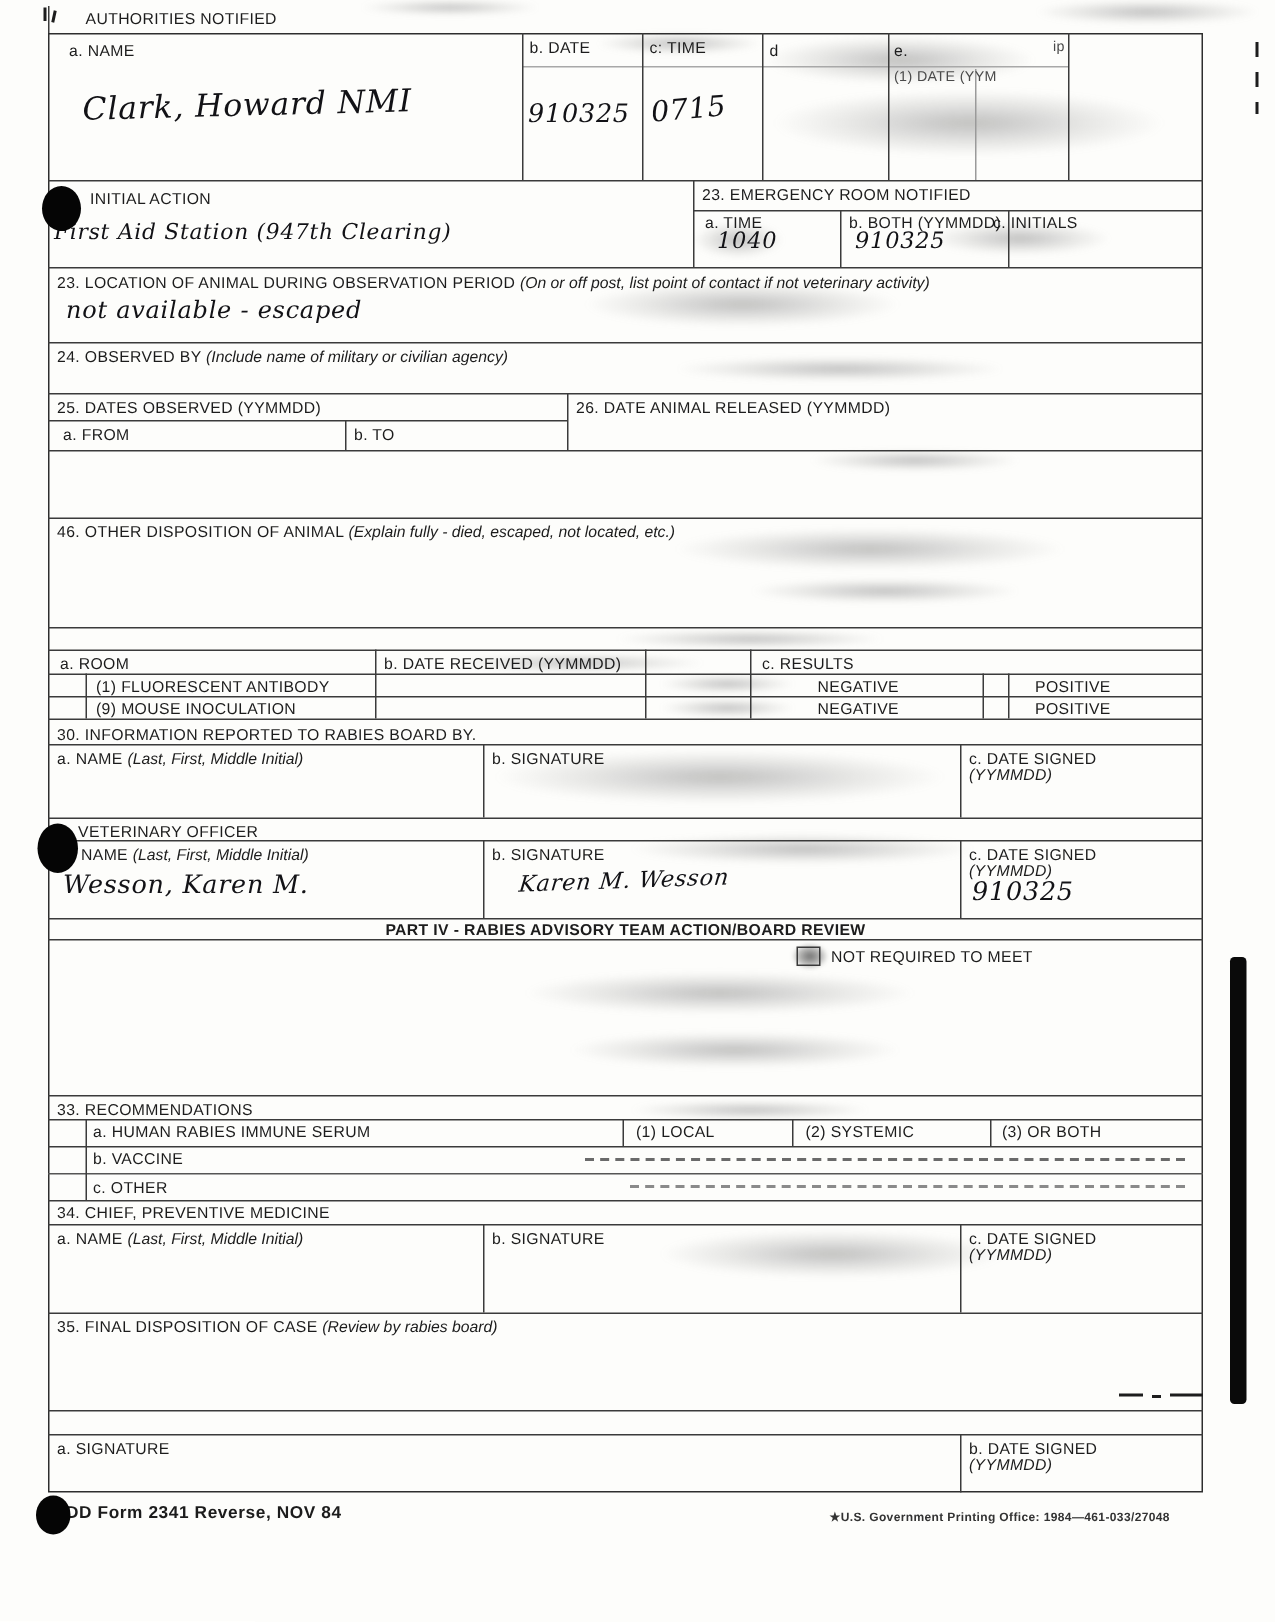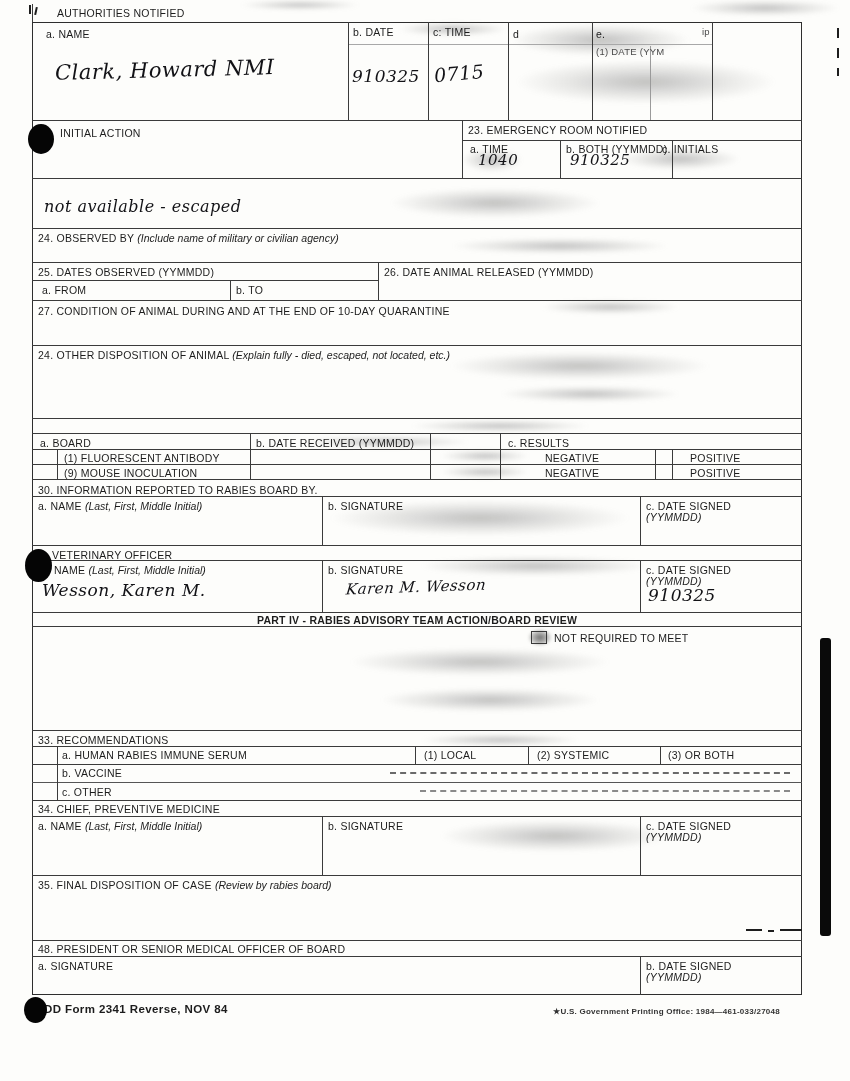--- a/index.html
+++ b/index.html
@@ -139,47 +139,51 @@
 
   <div class="hw" style="left:55px;top:58px;font-size:21px;transform:rotate(-1.5deg)">Clark, Howard  NMI</div>
   <div class="hw" style="left:352px;top:66px;font-size:17px">910325</div>
   <div class="hw" style="left:434px;top:62px;font-size:19px;transform:rotate(-5deg)">0715</div>
 
   <div class="dash" style="left:837px;top:28px;width:2px;height:10px"></div>
   <div class="dash" style="left:837px;top:48px;width:2px;height:10px"></div>
   <div class="dash" style="left:837px;top:68px;width:2px;height:8px"></div>
 
   <div class="lbl" style="left:60px;top:127px">INITIAL ACTION</div>
+  <div class="hw" style="left:36px;top:147px;font-size:14.5px">First Aid Station (947th Clearing)</div>
 
   <div class="lbl" style="left:468px;top:124px">23. EMERGENCY ROOM  NOTIFIED</div>
   <div class="lbl" style="left:470px;top:143px">a. TIME</div>
   <div class="hw" style="left:478px;top:151px;font-size:15px">1040</div>
   <div class="lbl" style="left:566px;top:143px">b. BOTH (YYMMDD)</div>
   <div class="hw" style="left:570px;top:151px;font-size:15px">910325</div>
   <div class="lbl" style="left:662px;top:143px">c. INITIALS</div>
 
+  <div class="lbl" style="left:38px;top:183px">
+    <span>23. LOCATION OF ANIMAL DURING OBSERVATION PERIOD</span>
+    <span class="hint">(On or off post, list point of contact if not veterinary activity)</span>
+  </div>
   <div class="hw" style="left:44px;top:197px;font-size:16px">not available -  escaped</div>
 
   <div class="lbl" style="left:38px;top:232px">
     <span>24. OBSERVED BY</span>
     <span class="hint">(Include name of military or civilian agency)</span>
   </div>
 
   <div class="lbl" style="left:38px;top:266px">25. DATES OBSERVED (YYMMDD)</div>
   <div class="lbl" style="left:42px;top:284px">a. FROM</div>
   <div class="lbl" style="left:236px;top:284px">b. TO</div>
   <div class="lbl" style="left:384px;top:266px">26. DATE ANIMAL RELEASED (YYMMDD)</div>
 
-  <div class="lbl" style="left:38px;top:305px">27. CONDITION OF ANIMAL DURING AND AT THE END OF 10-DAY QUARANTINE</div>
   <div class="lbl" style="left:38px;top:349px">
-    <span>24. OTHER DISPOSITION OF ANIMAL</span>
+    <span>46. OTHER DISPOSITION OF ANIMAL</span>
     <span class="hint">(Explain fully - died, escaped, not located, etc.)</span>
   </div>
 
-  <div class="lbl" style="left:40px;top:437px">a. BOARD</div>
+  <div class="lbl" style="left:40px;top:437px">a. ROOM</div>
   <div class="lbl" style="left:256px;top:437px">b. DATE RECEIVED (YYMMDD)</div>
   <div class="lbl" style="left:508px;top:437px">c. RESULTS</div>
 
   <div class="lbl" style="left:64px;top:452px">(1) FLUORESCENT ANTIBODY</div>
   <div class="lbl" style="left:545px;top:452px">NEGATIVE</div>
   <div class="lbl" style="left:690px;top:452px">POSITIVE</div>
 
   <div class="lbl" style="left:64px;top:467px">(9) MOUSE INOCULATION</div>
   <div class="lbl" style="left:545px;top:467px">NEGATIVE</div>
   <div class="lbl" style="left:690px;top:467px">POSITIVE</div>
@@ -233,21 +237,20 @@
 
   <div class="lbl" style="left:38px;top:879px">
     <span>35. FINAL DISPOSITION OF CASE</span>
     <span class="hint">(Review by rabies board)</span>
   </div>
 
   <div class="dash" style="left:746px;top:929px;width:16px;height:2px"></div>
   <div class="dash" style="left:768px;top:930px;width:6px;height:2px"></div>
   <div class="dash" style="left:780px;top:929px;width:22px;height:2px"></div>
 
-  <div class="lbl" style="left:38px;top:943px">48. PRESIDENT OR SENIOR MEDICAL OFFICER OF BOARD</div>
   <div class="lbl" style="left:38px;top:960px">a. SIGNATURE</div>
   <div class="lbl" style="left:646px;top:960px">b. DATE SIGNED</div>
   <div class="lbl hint" style="left:646px;top:971px;font-style:italic">(YYMMDD)</div>
 
   <div class="lbl bold" style="left:44px;top:1003px;font-size:11.5px;letter-spacing:.4px">DD Form 2341 Reverse, NOV 84</div>
   <div class="lbl bold" style="left:553px;top:1007px;font-size:8px;color:#333">★U.S. Government Printing Office: 1984—461-033/27048</div>
 
   <div class="blob" style="left:28px;top:124px;width:26px;height:30px"></div>
   <div class="blob" style="left:25px;top:549px;width:27px;height:33px"></div>
   <div class="blob" style="left:24px;top:997px;width:23px;height:26px"></div>

